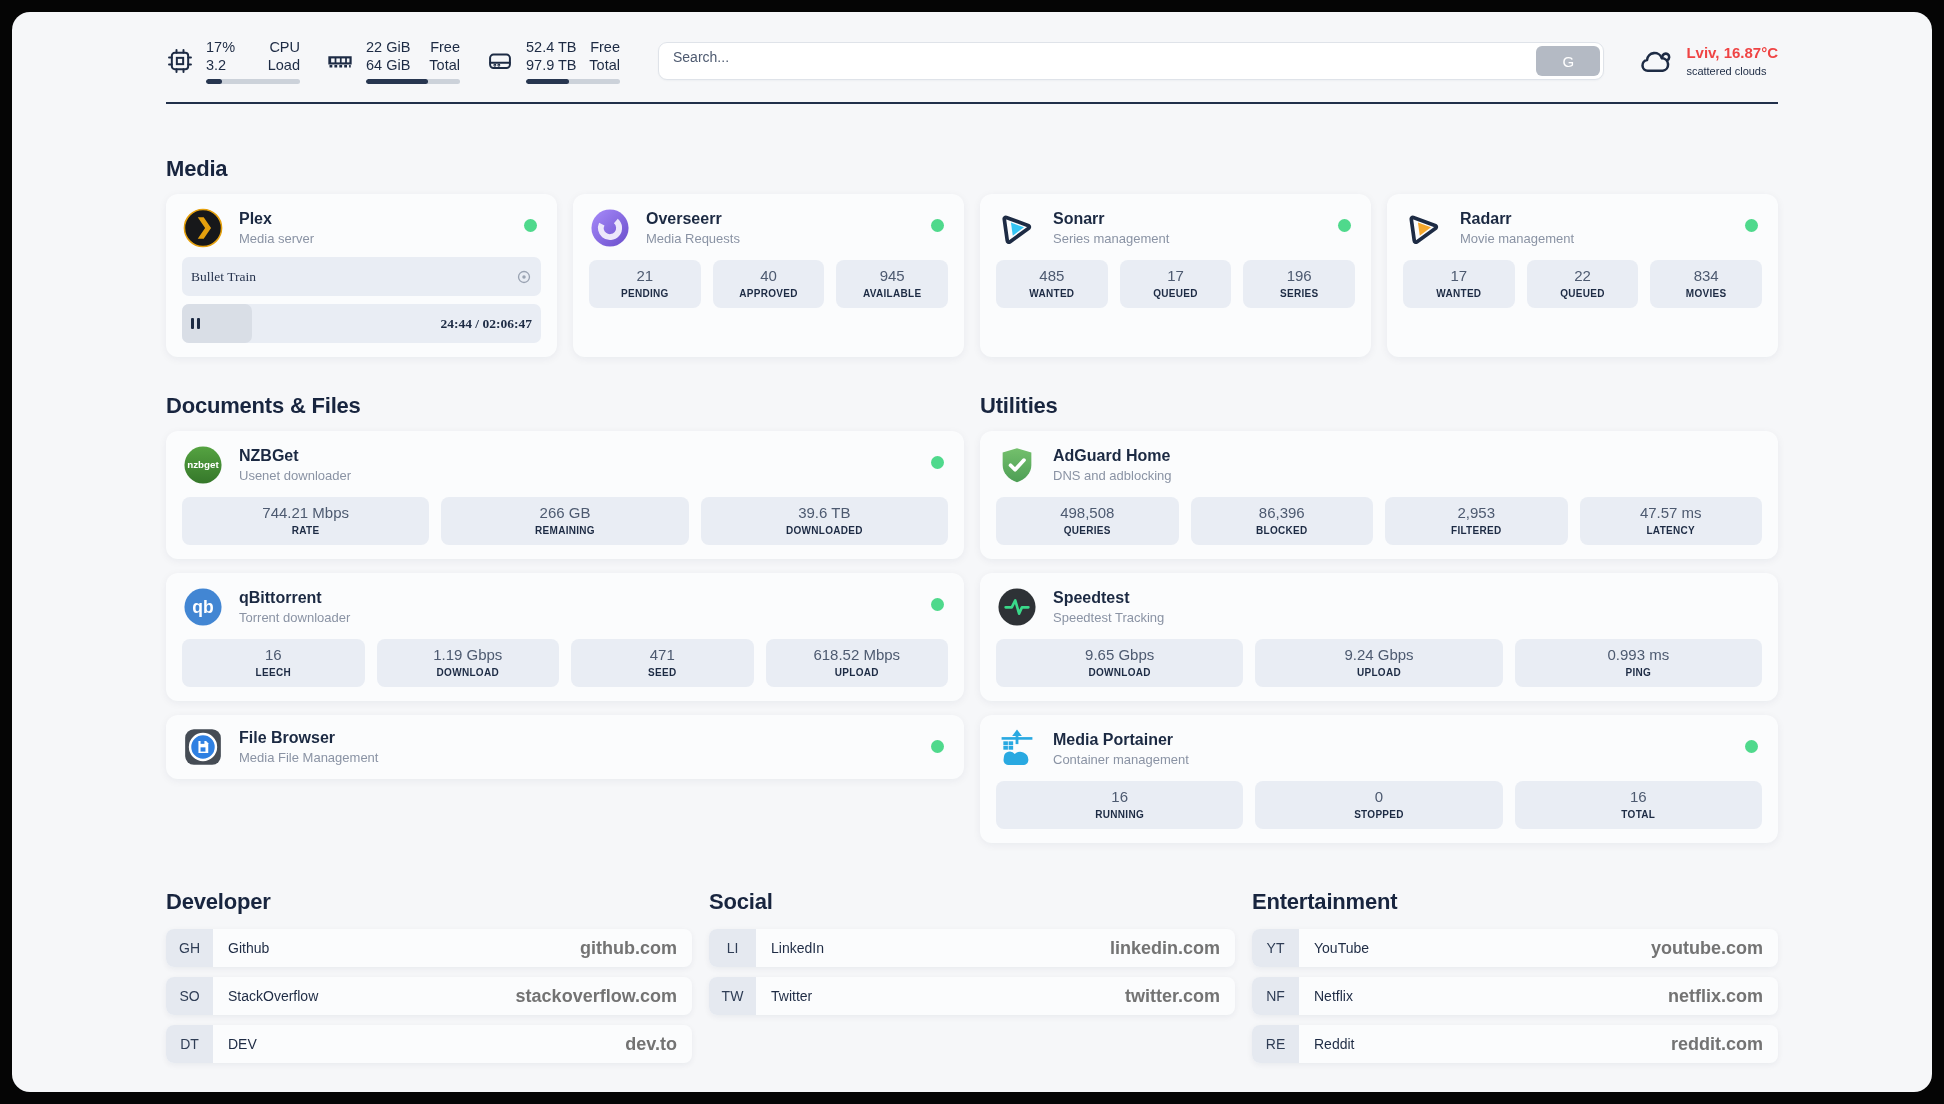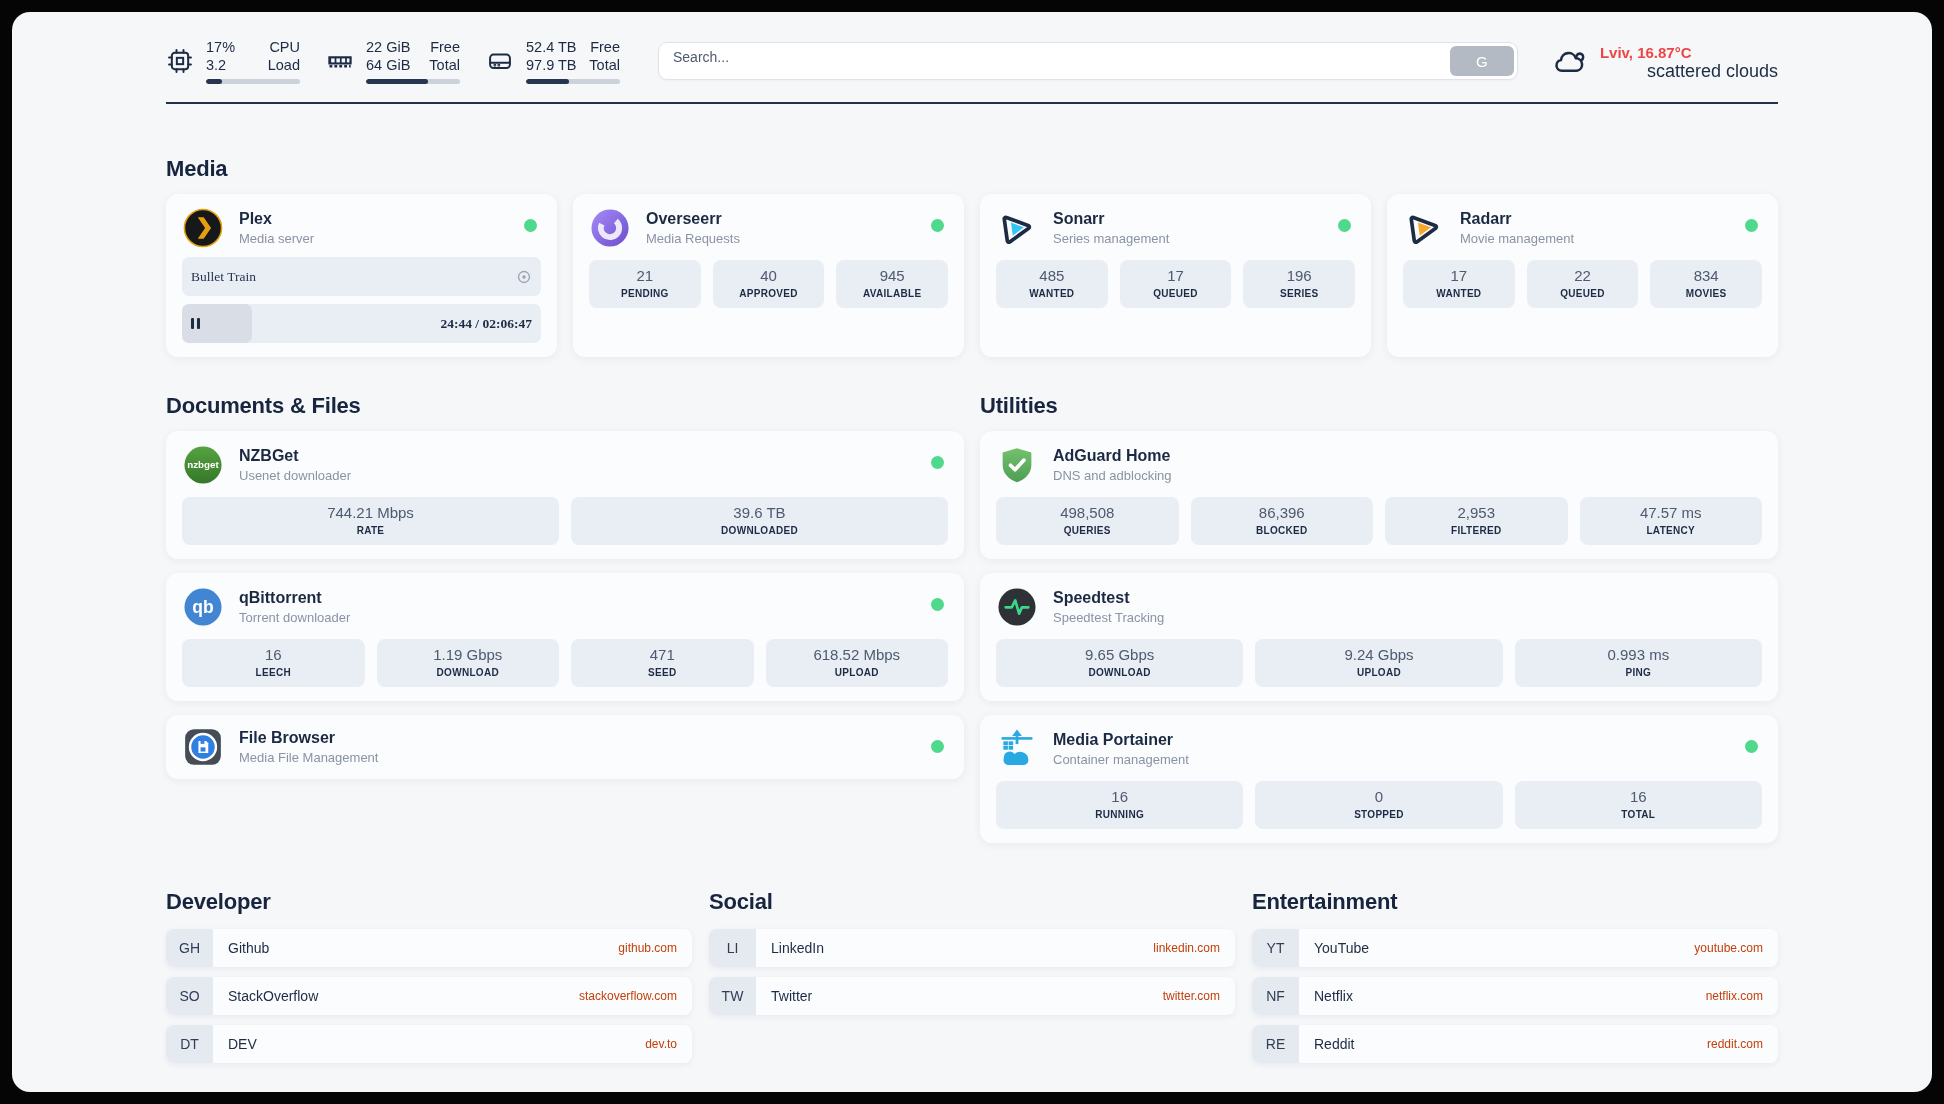--- a/index.html
+++ b/index.html
@@ -18,21 +18,21 @@
   .bar i { display:block; height:100%; background:#273650; border-radius:3px; }
 
   .searchwrap { flex:1; margin:0 34px 0 38px; position:relative; }
   .search { width:100%; height:38px; border:1px solid #dfe3e9; border-radius:9px; background:#fff; padding:0 76px 8px 14px; font-size:14px; color:#2a3750; outline:none; font-family:"Liberation Sans",sans-serif; box-shadow:0 1px 2px rgba(25,40,70,.04); }
   .search::placeholder { color:#4e5a70; }
   .gbtn { position:absolute; right:4px; top:4px; width:64px; height:30px; border:none; border-radius:6px; background:#b4bac4; color:#fff; font-size:15px; font-weight:500; cursor:pointer; }
 
   .weather { display:flex; gap:12px; align-items:center; }
   .weather .glyph { width:36px; height:36px; }
   .weather .loc { font-size:15px; font-weight:700; color:#ef4444; line-height:19px; }
-  .weather .cond { font-size:18px; color:#1d2b44; line-height:18px;margin-left:47px; }
+  .weather .cond { font-size:11px; color:#1d2b44; line-height:18px; }
 
   .divider { border-bottom:2px solid #21304b; margin-top:18px; }
 
   
   h2.sec { font-size:22px; font-weight:700; color:#18253f; letter-spacing:-.2px; }
   .media-head { margin-top:52px; }
   .cards4 { display:grid; grid-template-columns:repeat(4,1fr); gap:16px; margin-top:12px; }
   .two-col { display:grid; grid-template-columns:1fr 1fr; gap:0 16px; margin-top:36px; }
   .col-stack { display:flex; flex-direction:column; gap:14px; margin-top:12px; }
 
@@ -55,21 +55,21 @@
   .pl-time { position:relative; font-weight:700; font-size:13.5px; color:#1d2b44; }
   .pause { position:relative; width:14px; display:flex; gap:3px; cursor:pointer; }
   .pause i { width:3px; height:11px; background:#1d2b44; border-radius:1px; }
 
   
   .links { display:grid; grid-template-columns:repeat(3,1fr); gap:0 17px; margin-top:46px; }
   .linkrows { display:flex; flex-direction:column; gap:10px; margin-top:14px; }
   .lrow { height:38px; background:#fbfcfd; border-radius:8px; box-shadow:0 2px 6px rgba(20,35,70,.06); display:flex; align-items:center; cursor:pointer; overflow:hidden; }
   .lrow .tag { width:47px; align-self:stretch; background:#e5e9f0; color:#2f3d55; display:flex; align-items:center; justify-content:center; font-size:14px; font-weight:500; }
   .lrow .lbl { margin-left:15px; font-size:14px; font-weight:500; color:#1e2b44; }
-  .lrow .url { margin-left:auto; margin-right:15px; font-size:12px; color:#c2410c; }
+  .lrow .url { margin-left:auto; margin-right:15px; font-size:18px; color:#737373;font-weight:bold; }
 </style>
 </head>
 <body>
 
 <svg width="0" height="0" style="position:absolute">
   <defs>
     <linearGradient id="gradPurple" x1="0" y1="0" x2="1" y2="1">
       <stop offset="0" stop-color="#a78bfa"></stop>
         <stop offset="1" stop-color="#6a4dcb"></stop>
     </linearGradient>
@@ -311,20 +311,24 @@
               <div class="csub">Usenet downloader</div>
             </div>
           </div>
           <span class="dot"></span>
           <div class="stats">
             <div class="chip">
                   <div class="v">744.21 Mbps</div>
                   <div class="l">RATE</div>
                 </div>
             <div class="chip">
+                  <div class="v">266 GB</div>
+                  <div class="l">REMAINING</div>
+                </div>
+            <div class="chip">
                   <div class="v">39.6 TB</div>
                   <div class="l">DOWNLOADED</div>
                 </div>
           </div>
         </div>
 
         <div class="card">
           <div class="chead">
             <svg class="appicon" viewBox="0 0 24 24">
               <circle cx="12" cy="12" r="10.6" fill="#4286d3"></circle>

